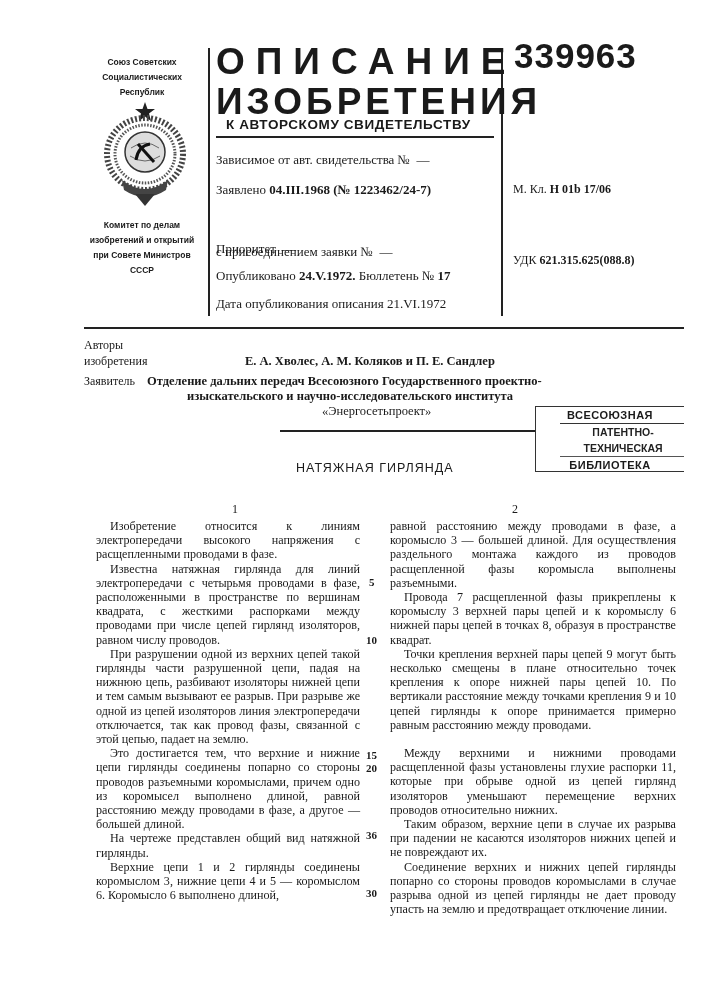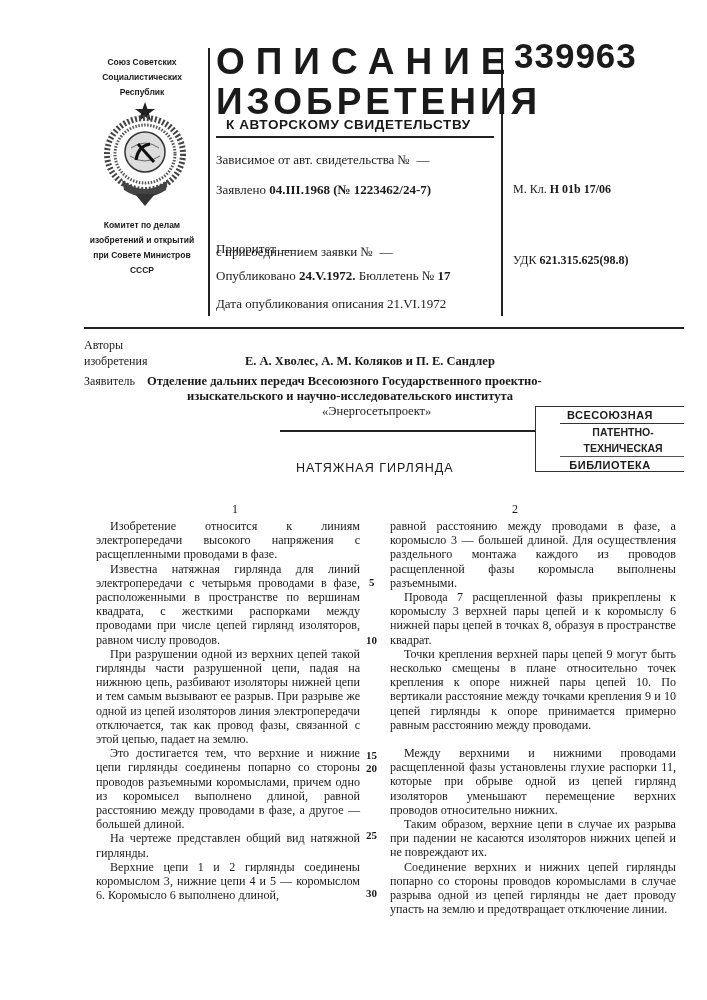--- a/index.html
+++ b/index.html
@@ -83,21 +83,21 @@
   <span>Опубликовано</span> <b>24.V.1972.</b> <span>Бюллетень №</span> <b>17</b>
 </div>
 <div class="abs meta" style="top:296px;">
   <span>Дата опубликования описания</span> <span>21.VI.1972</span>
 </div>
 
 <div class="abs rmeta" style="top:182px;">
   <span>М. Кл.</span> <b>H 01b 17/06</b>
 </div>
 <div class="abs rmeta" style="top:253px;">
-  <span>УДК</span> <b>621.315.625(98.8)</b>
+  <span>УДК</span> <b>621.315.625(088.8)</b>
 </div>
 
 <div class="abs hrule" style="left:84px; top:327px; width:600px; height:1.5px;"></div>
 
 <div class="abs label" style="top:338px;">Авторы</div>
 <div class="abs label" style="top:354px;">изобретения</div>
 <div class="abs" style="left:245px; top:354px; font-size:12.5px; font-weight:bold;">Е. А. Хволес, А. М. Коляков и П. Е. Сандлер</div>
 
 <div class="abs label" style="top:374px;">Заявитель</div>
 <div class="abs" style="left:147px; top:374px; font-size:12.5px; font-weight:bold; white-space:nowrap;">Отделение дальних передач Всесоюзного Государственного проектно-</div>
@@ -123,21 +123,21 @@
   <p>При разрушении одной из верхних цепей такой гирлянды части разрушенной цепи, падая на нижнюю цепь, разбивают изоляторы нижней цепи и тем самым вызывают ее разрыв. При разрыве же одной из цепей изоляторов линия электропередачи отключается, так как провод фазы, связанной с этой цепью, падает на землю.</p>
   <p>Это достигается тем, что верхние и нижние цепи гирлянды соединены попарно со стороны проводов разъемными коромыслами, причем одно из коромысел выполнено длиной, равной расстоянию между проводами в фазе, а другое — большей длиной.</p>
   <p>На чертеже представлен общий вид натяжной гирлянды.</p>
   <p>Верхние цепи 1 и 2 гирлянды соединены коромыслом 3, нижние цепи 4 и 5 — коромыслом 6. Коромысло 6 выполнено длиной,</p>
 </div>
 
 <div class="abs lnum" style="left:369px; top:576px;">5</div>
 <div class="abs lnum" style="left:366px; top:634px;">10</div>
 <div class="abs lnum" style="left:366px; top:702px;margin-top:47px;">15</div>
 <div class="abs lnum" style="left:366px; top:762px;">20</div>
-<div class="abs lnum" style="left:366px; top:829px;">25</div>
+<div class="abs lnum" style="left:366px; top:829px;">36</div>
 <div class="abs lnum" style="left:366px; top:887px;">30</div>
 
 <div class="abs col" style="left:390px; top:519px; width:286px;">
   <p class="noind">равной расстоянию между проводами в фазе, а коромысло 3 — большей длиной. Для осуществления раздельного монтажа каждого из проводов расщепленной фазы коромысла выполнены разъемными.</p>
   <p>Провода 7 расщепленной фазы прикреплены к коромыслу 3 верхней пары цепей и к коромыслу 6 нижней пары цепей в точках 8, образуя в пространстве квадрат.</p>
   <p>Точки крепления верхней пары цепей 9 могут быть несколько смещены в плане относительно точек крепления к опоре нижней пары цепей 10. По вертикали расстояние между точками крепления 9 и 10 цепей гирлянды к опоре принимается примерно равным расстоянию между проводами.</p>
   <p class="gap">Между верхними и нижними проводами расщепленной фазы установлены глухие распорки 11, которые при обрыве одной из цепей гирлянд изоляторов уменьшают перемещение верхних проводов относительно нижних.</p>
   <p>Таким образом, верхние цепи в случае их разрыва при падении не касаются изоляторов нижних цепей и не повреждают их.</p>
   <p>Соединение верхних и нижних цепей гирлянды попарно со стороны проводов коромыслами в случае разрыва одной из цепей гирлянды не дает проводу упасть на землю и предотвращает отключение линии.</p>
 </div>

